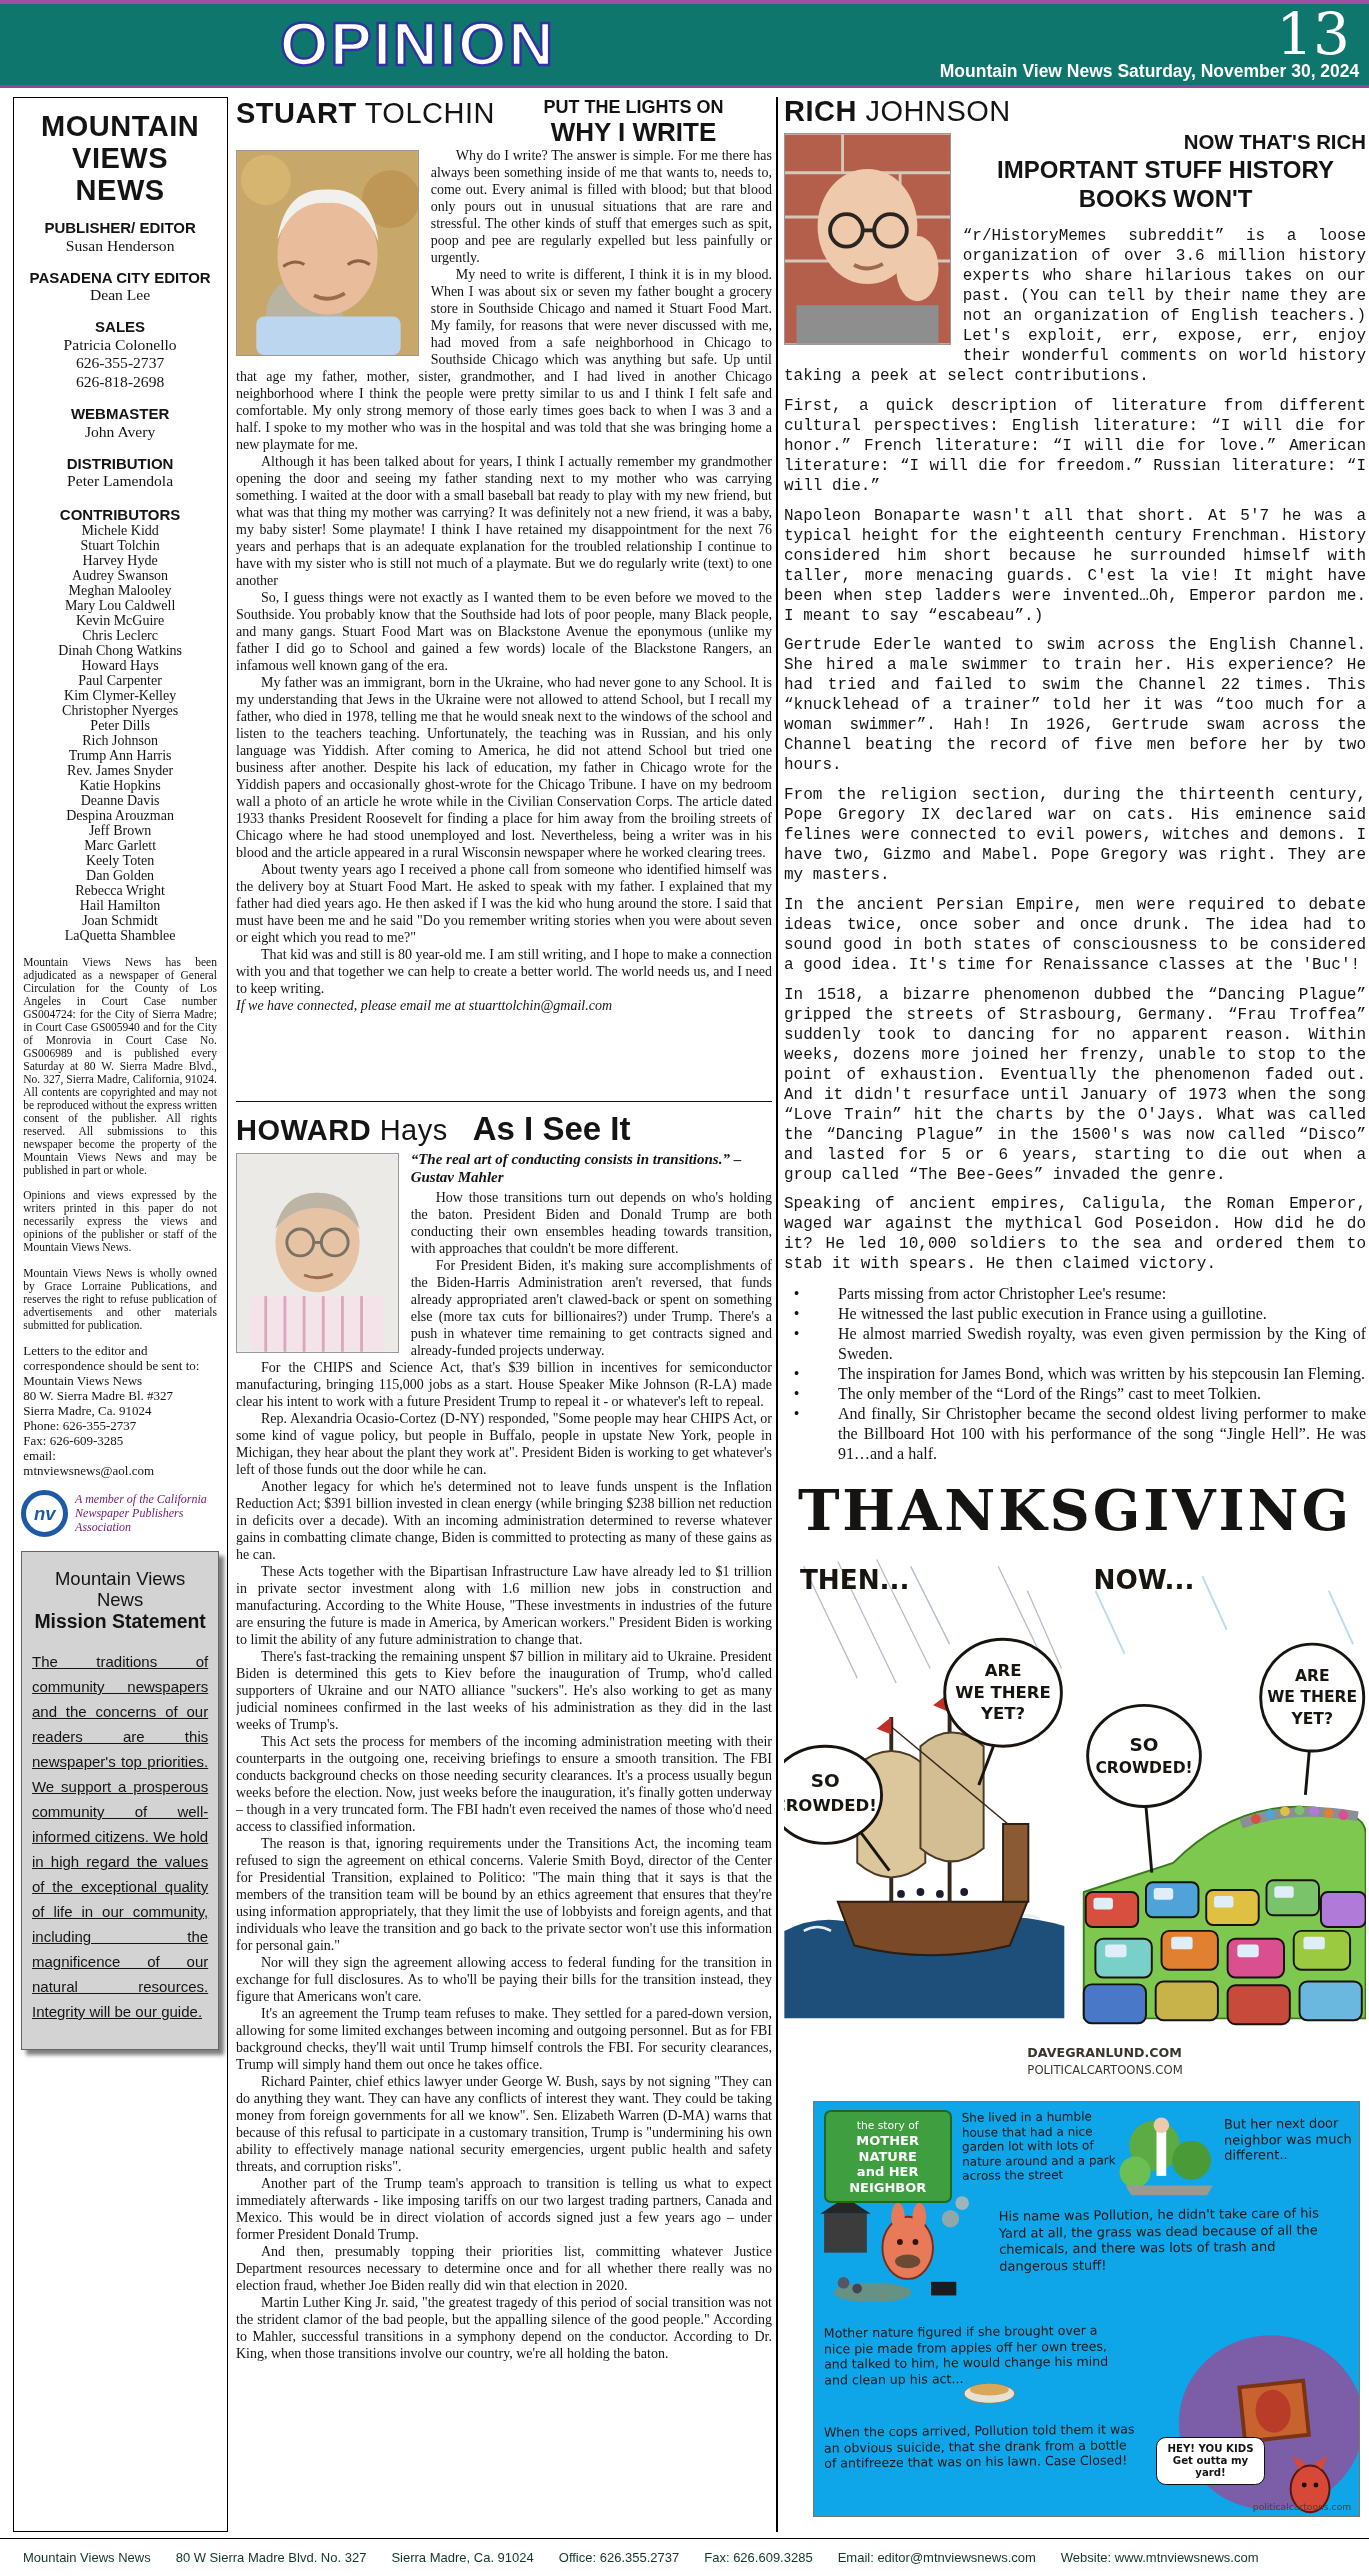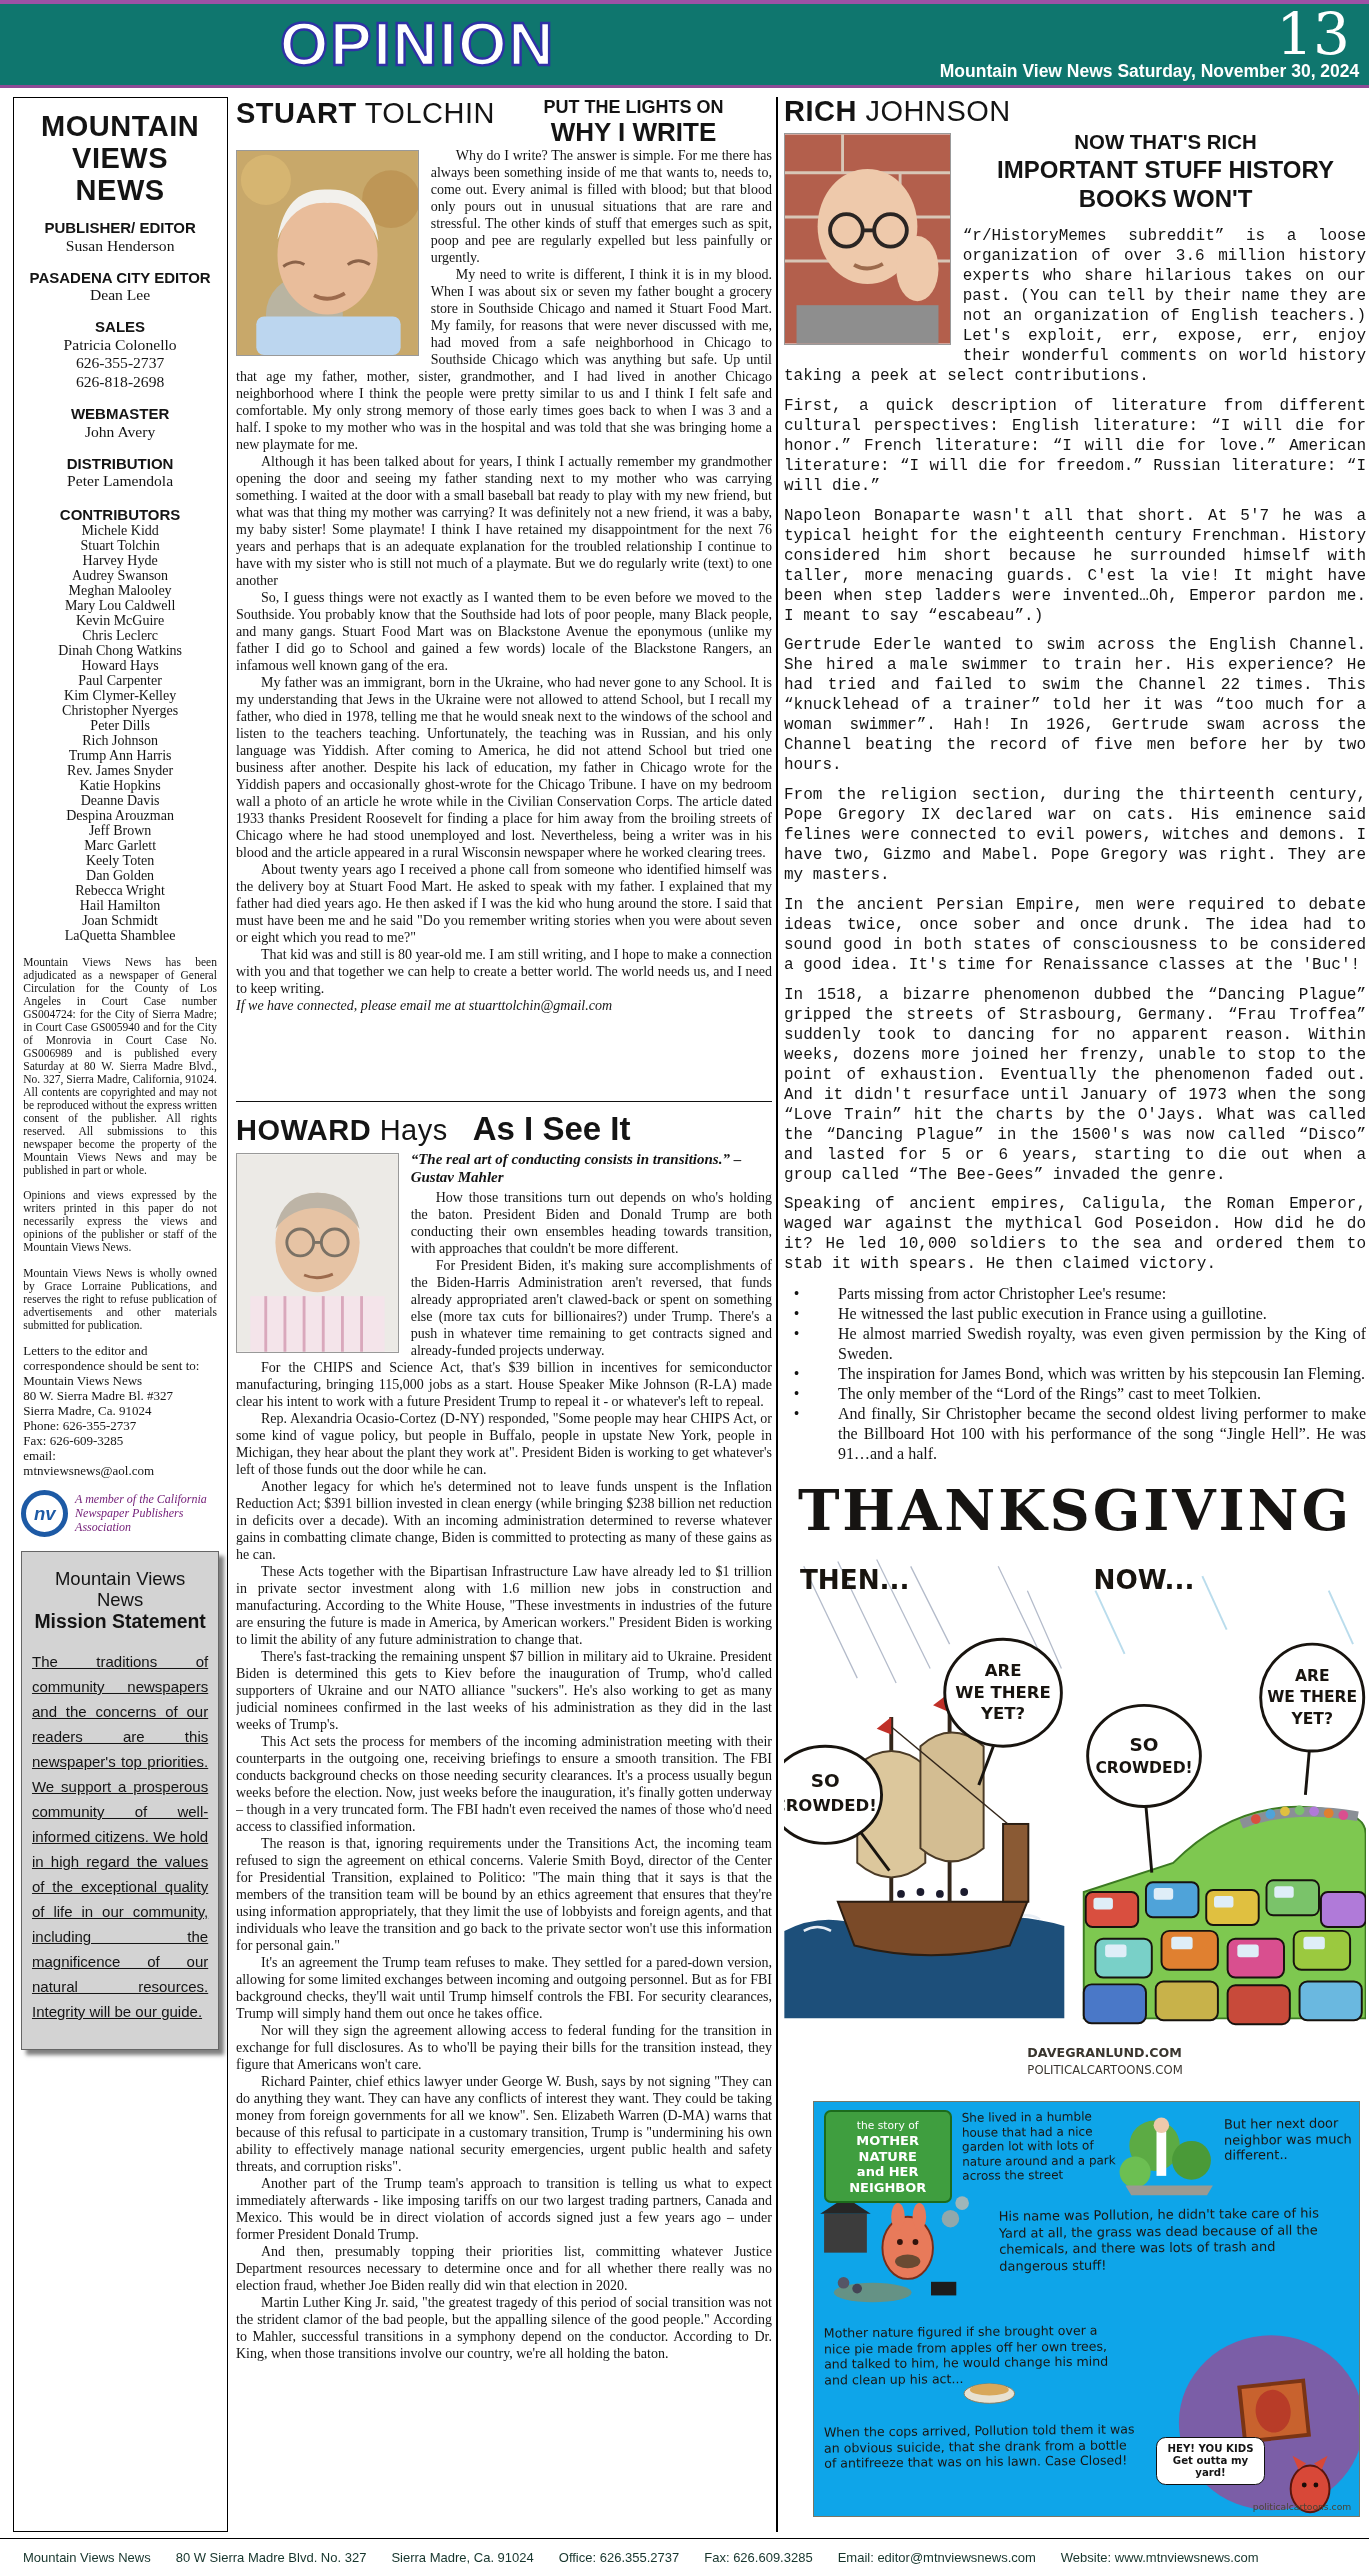--- a/index.html
+++ b/index.html
@@ -68,21 +68,21 @@
   .hays .art-head { justify-content:flex-start; gap:25px; align-items:baseline; }
   .hays .as-i-see { font-family:"Liberation Sans",sans-serif; font-weight:700; font-size:33px; }
   .hays .body { font-size:14px; line-height:17px; margin-top:1.9px; }
   .quote { font-style:italic; font-weight:700; font-size:15px; line-height:18.5px; text-indent:0 !important; }
   .quote2 { font-style:italic; font-weight:700; font-size:15px; line-height:18.5px; text-indent:0 !important; margin-bottom:1.9px !important; }
 
   .johnson { height:1381px; padding-top:1.9px; }
   .johnson .body { font-size:16px; line-height:20px; margin-top:1.9px; }
   .johnson .body p { text-indent:0; margin:0 0 9.7px;font-family:Liberation Mono, monospace; }
   .j-heads { margin-left:181px; text-align:center; font-family:"Liberation Sans",sans-serif; margin-bottom:13.6px; }
-  .j-kicker { font-weight:700; font-size:20.4px; line-height:25px; }
+  .j-kicker { font-weight:700; font-size:20.4px; line-height:25px;text-align:right; }
   .j-title { font-weight:700; font-size:24px; line-height:29px; }
   .bullets { list-style:none; margin:0 0 9.7px; }
   .bullets li { position:relative; padding-left:54px; text-indent:0; }
   .bullets li::before { content:"•"; position:absolute; left:9.7px; }
 
   
   .cartoon { position:relative; width:582px; height:627px; }
   .comic { position:relative; margin-left:29px; width:547px; height:416px; background:#0ea5e9;
            border:1px solid #776; overflow:hidden; }
   .hnote { position:absolute; font-family:"DejaVu Sans",sans-serif; color:#191613; transform:rotate(-.6deg); }
@@ -274,22 +274,22 @@
         <div>
             <p>How those transitions turn out depends on who's holding the baton.  President Biden and Donald Trump are both conducting their own ensembles heading towards transition, with approaches that couldn't be more different.</p>
             <p>For President Biden, it's making sure accomplishments of the Biden-Harris Administration aren't reversed, that funds already appropriated aren't clawed-back or spent on something else (more tax cuts for billionaires?) under Trump.  There's a push in whatever time remaining to get contracts signed and already-funded projects underway.</p>
             <p>For the CHIPS and Science Act, that's $39 billion in incentives for semiconductor manufacturing, bringing 115,000 jobs as a start.   House Speaker Mike Johnson (R-LA) made clear his intent to work with a future President Trump to repeal it - or whatever's left to repeal.</p>
             <p>Rep.  Alexandria Ocasio-Cortez (D-NY) responded, "Some people may hear CHIPS Act, or some kind of vague policy, but people in Buffalo, people in upstate New York, people in Michigan, they hear about the plant they work at".  President Biden is working to get whatever's left of those funds out the door while he can.</p>
             <p>Another legacy for which he's determined not to leave funds unspent is the Inflation Reduction Act; $391 billion invested in clean energy (while bringing $238 billion net reduction in deficits over a decade).  With an incoming administration determined to reverse whatever gains in combatting climate change, Biden is committed to protecting as many of these gains as he can.</p>
             <p>These Acts together with the Bipartisan Infrastructure Law have already led to $1 trillion in private sector investment along with 1.6 million new jobs in construction and manufacturing.  According to the White House, "These investments in industries of the future are ensuring the future is made in America, by American workers."  President Biden is working to limit the ability of any future administration to change that.</p>
             <p>There's fast-tracking the remaining unspent $7 billion in military aid to Ukraine.  President Biden is determined this gets to Kiev before the inauguration of Trump, who'd called supporters of Ukraine and our NATO alliance "suckers".  He's also working to get as many judicial nominees confirmed in the last weeks of his administration as they did in the last weeks of Trump's.</p>
             <p>This Act sets the process for members of the incoming administration meeting with their counterparts in the outgoing one, receiving briefings to ensure a smooth transition.  The FBI conducts background checks on those needing security clearances.  It's a process usually begun weeks before the election.  Now, just weeks before the inauguration, it's finally gotten underway – though in a very truncated form.  The FBI hadn't even received the names of those who'd need access to classified information.</p>
             <p>The reason is that, ignoring requirements under the Transitions Act, the incoming team refused to sign the agreement on ethical concerns.  Valerie Smith Boyd, director of the Center for Presidential Transition, explained to Politico: "The main thing that it says is that the members of the transition team will be bound by an ethics agreement that ensures that they're using information appropriately, that they limit the use of lobbyists and foreign agents, and that individuals who leave the transition and go back to the private sector won't use this information for personal gain."</p>
+            <p>Nor will they sign the agreement allowing access to federal funding for the transition in exchange for full disclosures.  As to who'll be paying their bills for the transition instead, they figure that Americans won't care.</p>
             <p>It's an agreement the Trump team refuses to make.  They settled for a pared-down version, allowing for some limited exchanges between incoming and outgoing personnel.  But as for FBI background checks, they'll wait until Trump himself controls the FBI.  For security clearances, Trump will simply hand them out once he takes office.</p>
-            <p>Nor will they sign the agreement allowing access to federal funding for the transition in exchange for full disclosures.  As to who'll be paying their bills for the transition instead, they figure that Americans won't care.</p>
             <p>Richard Painter, chief ethics lawyer under George W. Bush, says by not signing "They can do anything they want. They can have any conflicts of interest they want. They could be taking money from foreign governments for all we know".  Sen. Elizabeth Warren (D-MA) warns that because of this refusal to participate in a customary transition, Trump is "undermining his own ability to effectively manage national security emergencies, urgent public health and safety threats, and corruption risks".</p>
             <p>Another part of the Trump team's approach to transition is telling us what to expect immediately afterwards - like imposing tariffs on our two largest trading partners, Canada and Mexico.  This would be in direct violation of accords signed just a few years ago – under former President Donald Trump.</p>
             <p>And then, presumably topping their priorities list, committing whatever Justice Department resources necessary to determine once and for all whether there really was no election fraud, whether Joe Biden really did win that election in 2020.</p>
             <p>Martin Luther King Jr. said, "the greatest tragedy of this period of social transition was not the strident clamor of the bad people, but the appalling silence of the good people."  According to Mahler, successful transitions in a symphony depend on the conductor.  According to Dr. King, when those transitions involve our country, we're all holding the baton.</p>
           </div>
       </div>
     </article>
 
   </div>
 

